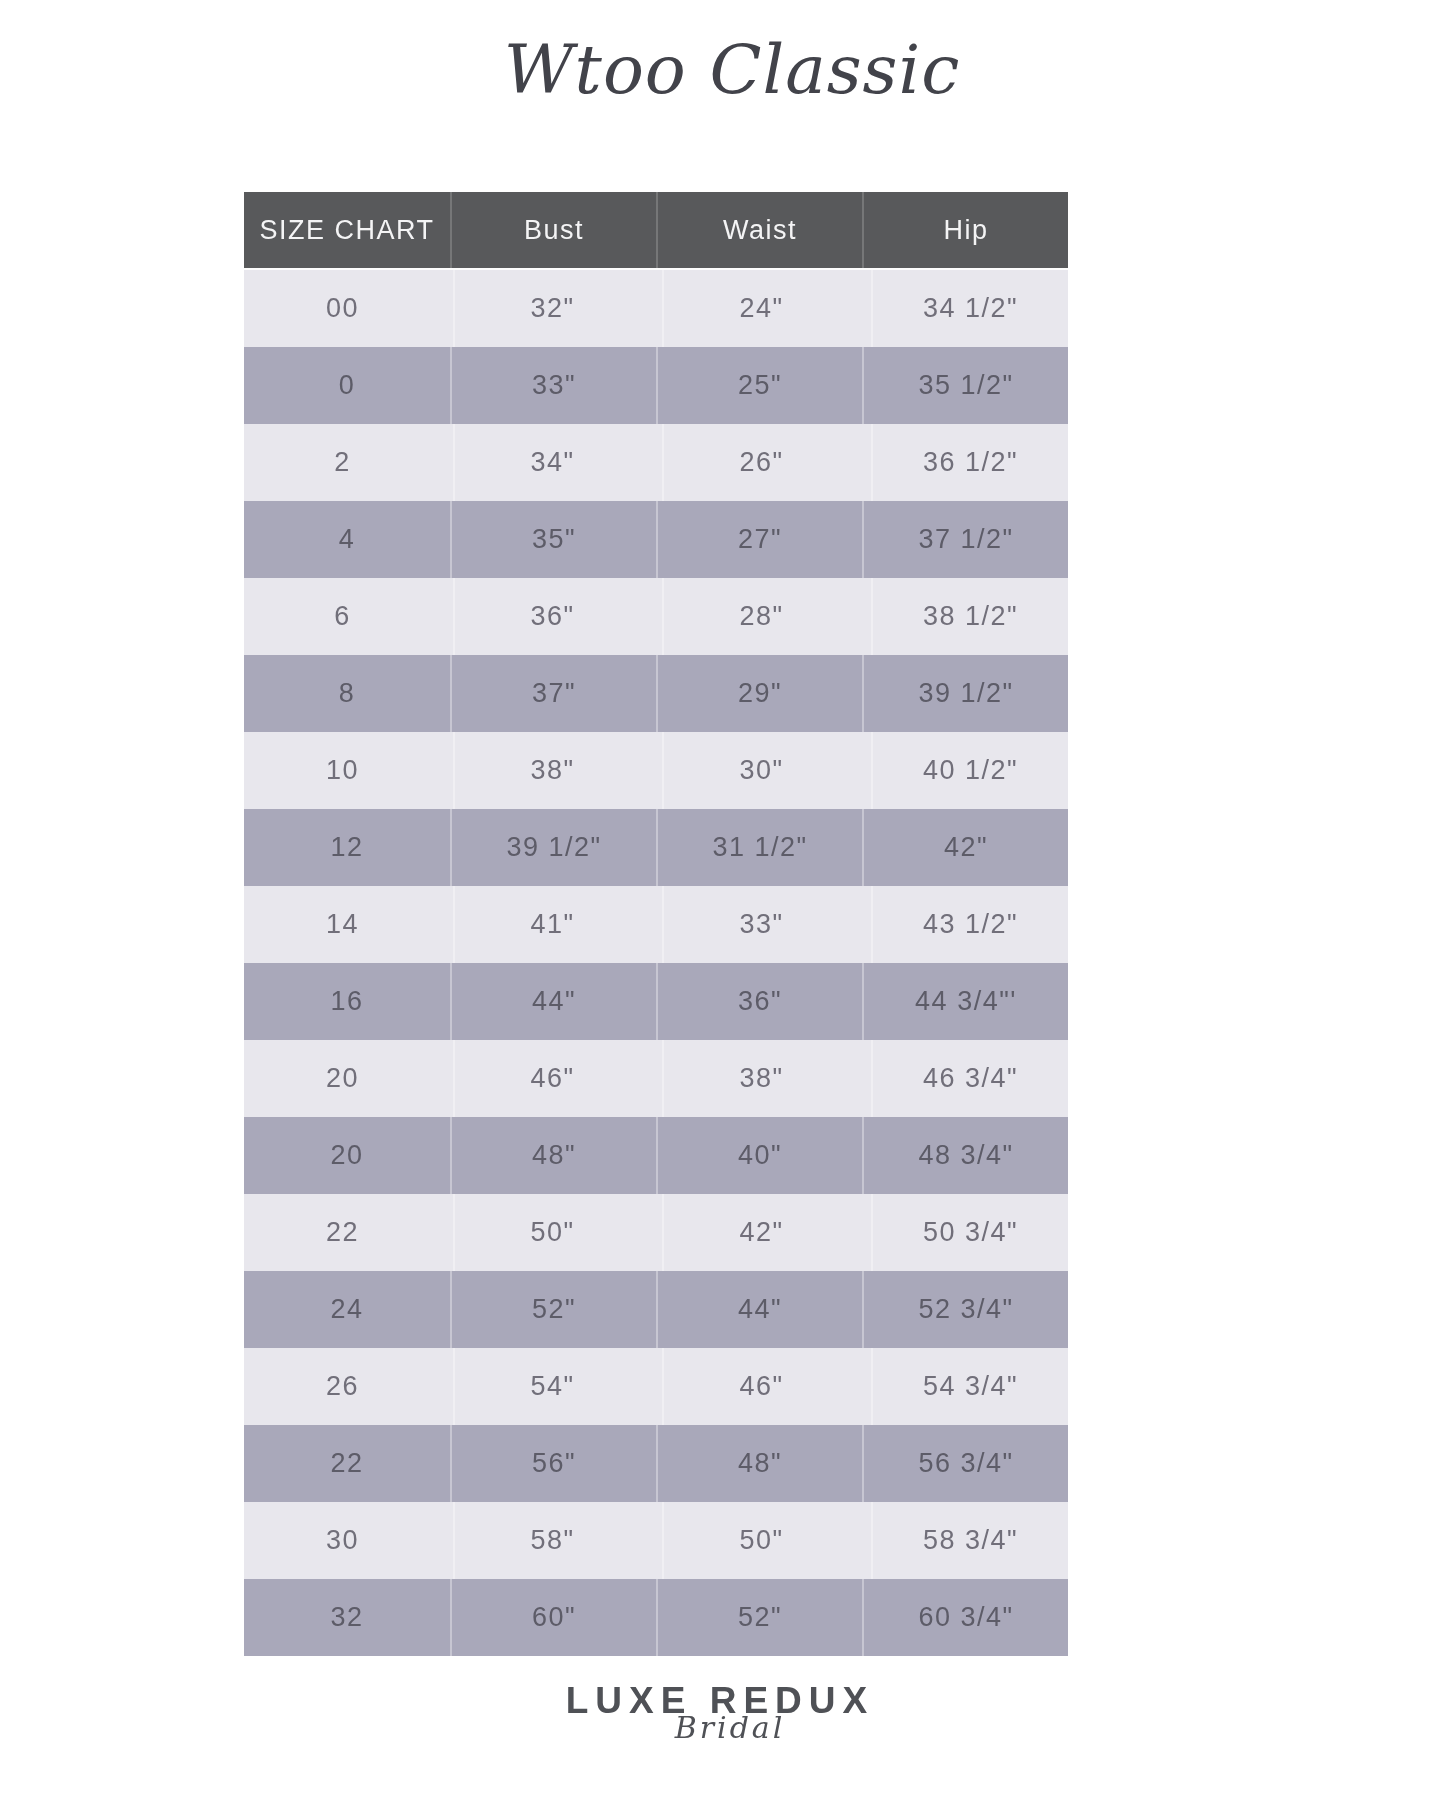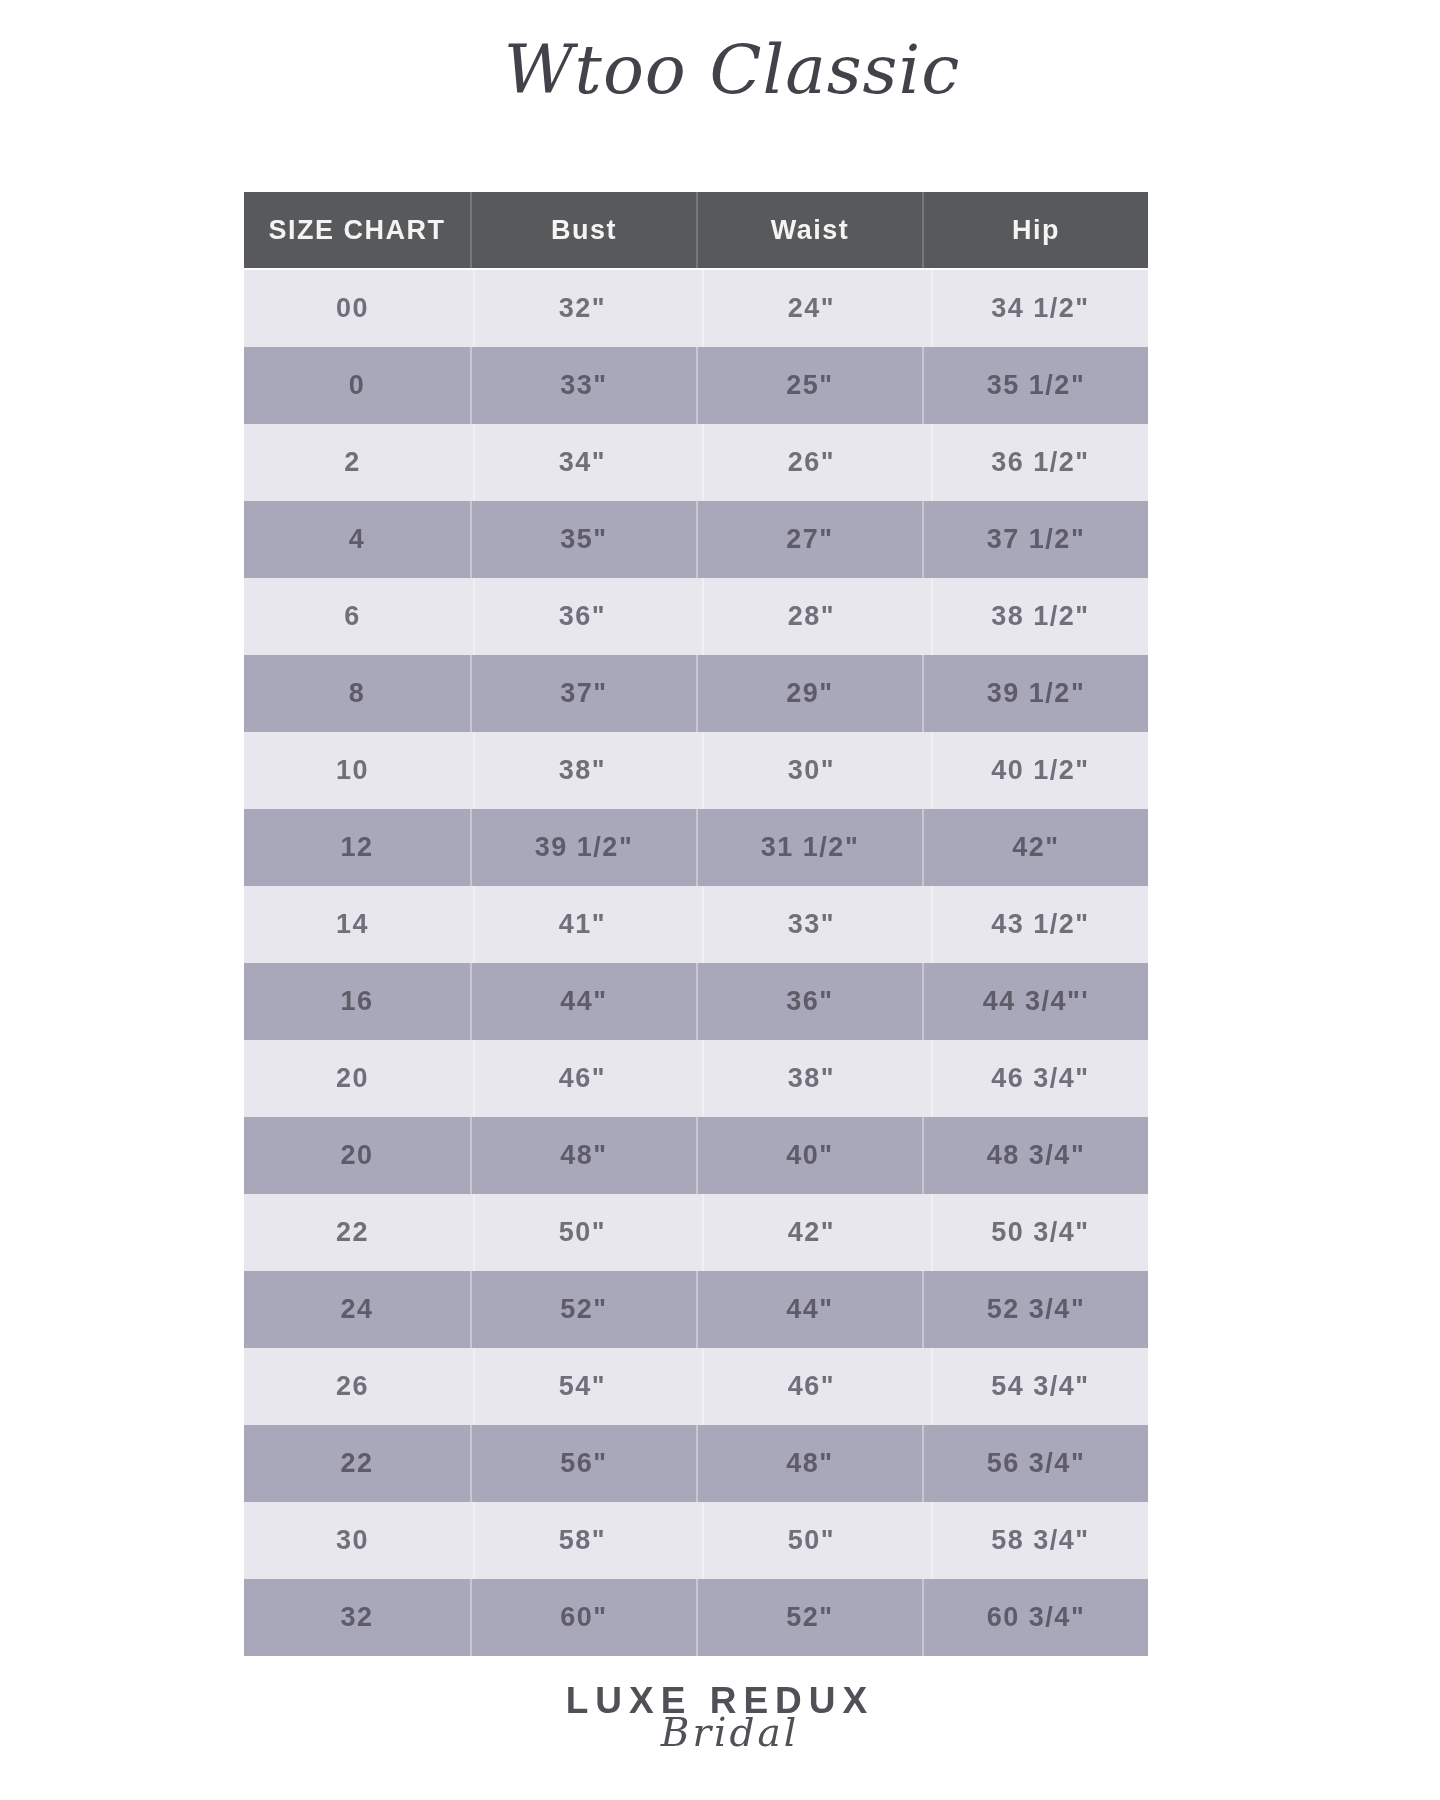--- a/index.html
+++ b/index.html
@@ -26,22 +26,21 @@
     font-style: italic;
     font-weight: 500;
     font-size: 68px;
     letter-spacing: 1px;
     color: #42434a;
   }
   .size-table {
     position: absolute;
     top: 192px;
     left: 244px;
-    width: 904px;
-    font-weight: bold;
+    width: 824px;
   }
   .thead {
     display: flex;
     height: 78px;
     background: var(--header-bg, #58595b);
     color: var(--header-text, #f4f4f5);
     border-bottom: 2px solid #fdfdfd;
     box-sizing: border-box;
   }
   .hcell {
@@ -92,21 +91,21 @@
   .logo-primary {
     font-family: Liberation Sans, sans-serif;
     font-weight: bold;
     font-size: 37px;
     letter-spacing: 7px;
     line-height: 1;
   }
   .logo-script {
     font-family: "DejaVu Serif", serif;
     font-style: italic;
-    font-size: 39px;
+    font-size: 30px;
     letter-spacing: 3px;
     line-height: 1;
     margin-top: -6px;
     padding-left: 20px;
   }
 </style>
 </head>
 <body>
 
 <div class="page" style="--header-bg: #58595b; --header-text: #f4f4f5; --row-light: #e8e7ed; --row-dark: #a9a8ba;">

